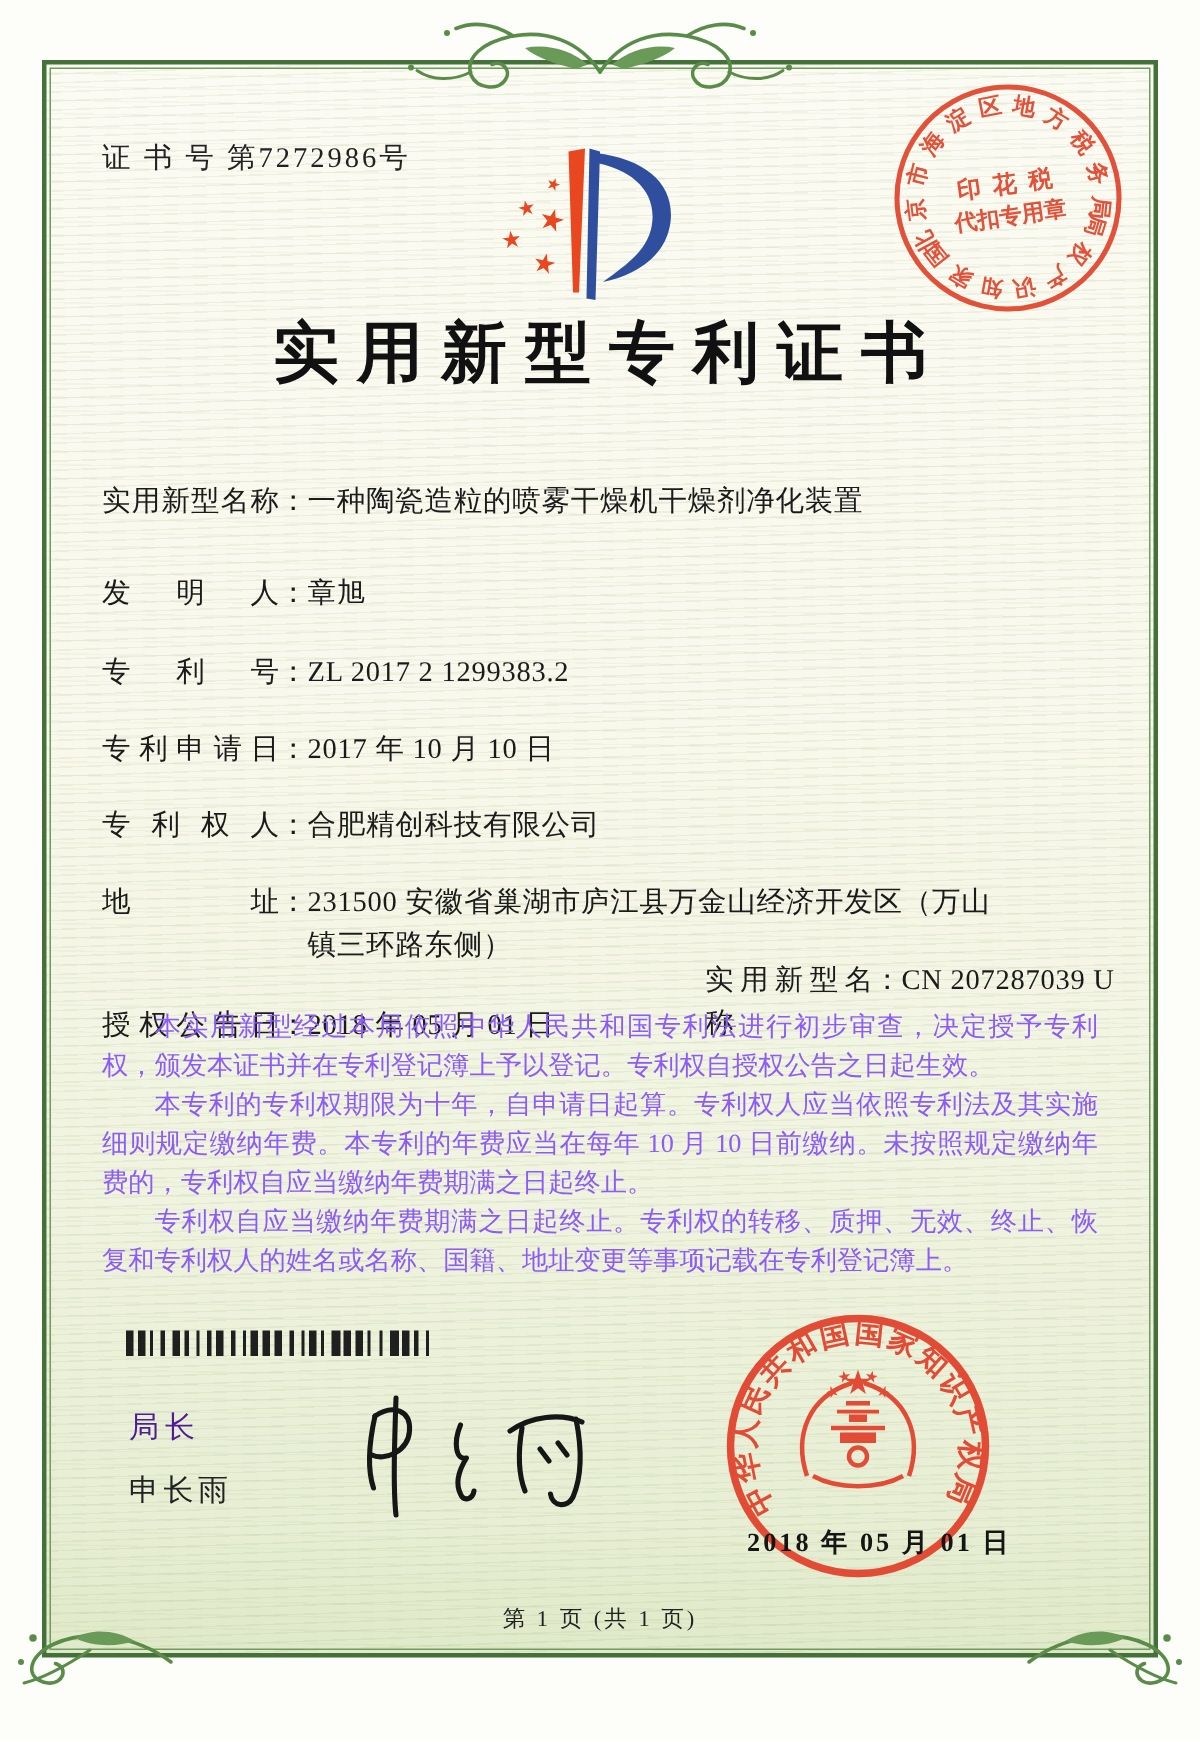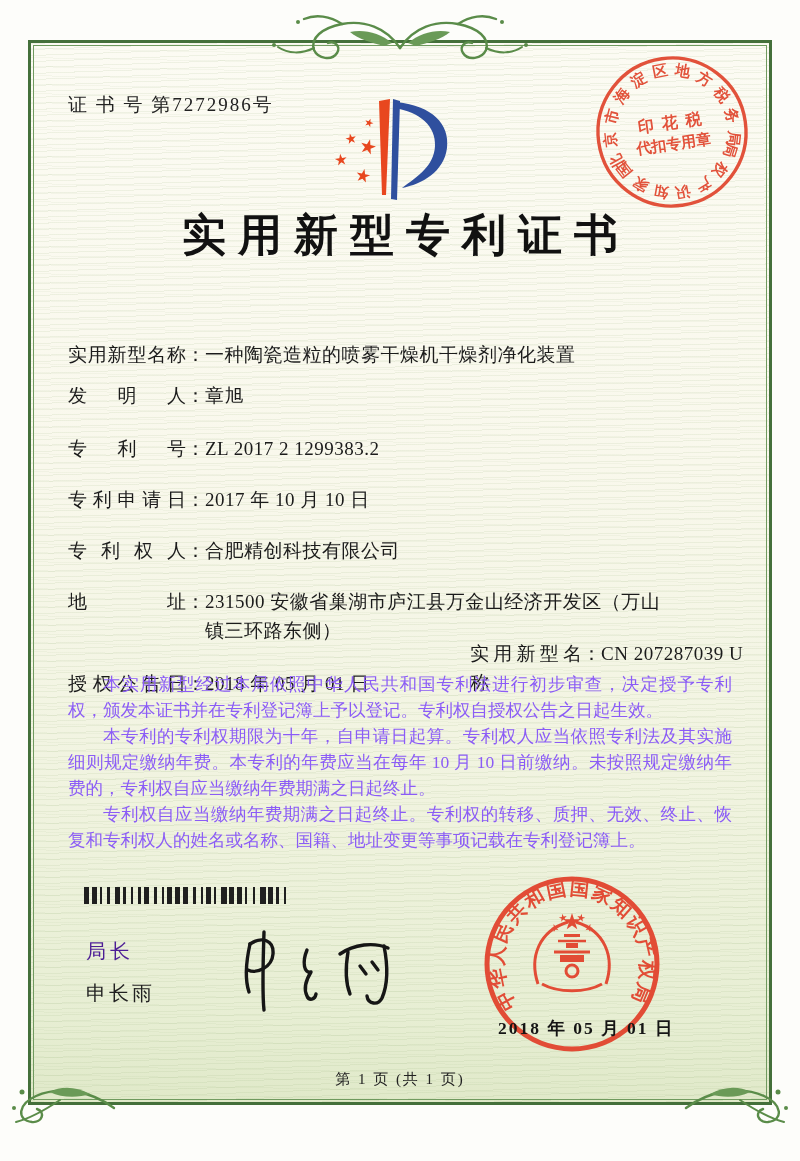--- a/index.html
+++ b/index.html
@@ -31,21 +31,21 @@
   .cert-no{left:68px;top:92px;font-size:19px;letter-spacing:2px;color:#222;}
   .logo{left:320px;top:96px;}
   .title{left:0;right:0;top:206px;text-align:center;font-size:44px;font-weight:bold;
          letter-spacing:12px;text-indent:12px;color:#111;}
   .tax-stamp{left:592px;top:52px;opacity:.92;}
   
   .field{position:absolute;left:68px;font-size:19px;line-height:29px;color:#1b1b1b;}
   .flabel{display:inline-block;width:118px;text-align:justify;text-align-last:justify;vertical-align:top;}
   .colon{display:inline-block;vertical-align:top;}
   .fvalue{display:inline-block;vertical-align:top;max-width:540px;letter-spacing:.5px;}
-  .f-name{top:340px;} .f-inv{top:381px;} .f-pno{top:434px;}
+  .f-name{top:320px;} .f-inv{top:381px;} .f-pno{top:434px;}
   .f-app{top:485px;} .f-own{top:536px;} .f-addr{top:587px;}
   .f-addr .fvalue{width:472px;}
   .f-gdate{top:669px;} .f-gno{top:639px;left:470px;}
   .f-gno .flabel{width:112px;}
   
   .body-text{left:68px;top:671px;width:664px;font-size:17.5px;line-height:26px;
              text-align:justify;color:#8b5cf6;}
   .body-text p{margin:0;text-indent:2em;}
   
   .barcode{left:84px;top:887px;width:216px;height:17px;font-size:0;white-space:nowrap;}

